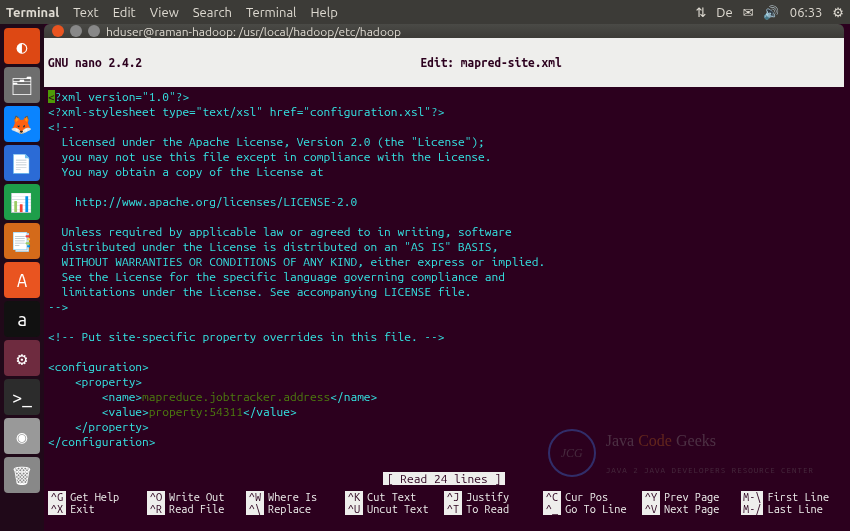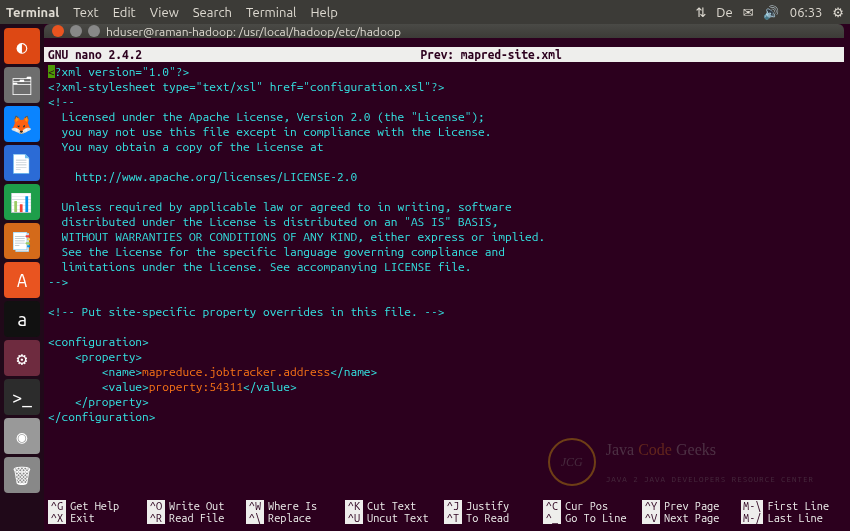--- a/index.html
+++ b/index.html
@@ -75,33 +75,32 @@
 .terminal {
   background: #2c001e;
   color: #eee;
   height: calc(100% - 22px);
   position: relative;
 }
 .nano-header {
   background: #eeeeec;
   color: #2c001e;
   display: flex;
-  padding: 1px 4px;
+  padding: 18px 4px;
   font-weight: bold;
-  margin-top: 9px;
 }
 .nano-header .left { flex: 0 0 auto; }
 .nano-header .center { flex: 1; text-align: center; }
 .editor {
   padding: 2px 4px;
   line-height: 15px;
   white-space: pre;
 }
 .c-teal { color: #34e2e2; }
-.c-white { color: #f97316; }
+.c-white { color: #4d7c0f; }
 .c-tag { color: #34e2e2; }
 .cursor-bg { background: #4e9a06; color: #2c001e; }
 .status-line {
   position: absolute;
   bottom: 32px;
   left: 0;
   right: 0;
   text-align: center;
 }
 .status-line span {
@@ -127,21 +126,21 @@
   position: absolute;
   right: 30px;
   bottom: 40px;
   opacity: 0.35;
   display: flex;
   align-items: center;
   gap: 10px;
   pointer-events: none;
 }
 .watermark .badge {
-  border: 2px solid #eab308;
+  border: 2px solid #3b82f6;
   border-radius: 50%;
   width: 48px;
   height: 48px;
   display: flex;
   align-items: center;
   justify-content: center;
   color: #777;
   font-style: italic;
   font-family: serif;
 }
@@ -199,21 +198,21 @@
 <div class="workspace">
   <div class="window-titlebar">
     <span class="win-btn win-close"></span>
     <span class="win-btn win-min"></span>
     <span class="win-btn win-max"></span>
     <span>hduser@raman-hadoop: /usr/local/hadoop/etc/hadoop</span>
   </div>
   <div class="terminal">
     <div class="nano-header">
       <span class="left">GNU nano 2.4.2</span>
-      <span class="center">Prev: mapred-site.xml</span>
+      <span class="center">Edit: mapred-site.xml</span>
     </div>
 
     <div class="editor"><span class="cursor-bg">&lt;</span><span class="c-tag">?xml version="1.0"?&gt;</span>
 <span class="c-tag">&lt;?xml-stylesheet type="text/xsl" href="configuration.xsl"?&gt;</span>
 <span class="c-teal">&lt;!--</span>
 <span class="c-teal">  Licensed under the Apache License, Version 2.0 (the "License");</span>
 <span class="c-teal">  you may not use this file except in compliance with the License.</span>
 <span class="c-teal">  You may obtain a copy of the License at</span>
 <span></span>
 <span class="c-teal">    http://www.apache.org/licenses/LICENSE-2.0</span>
@@ -236,20 +235,23 @@
 </div>
 
     <div class="watermark">
       <div class="badge">JCG</div>
       <div>
         <div class="text-big"><span>Java </span><span class="orange">Code </span><span>Geeks</span></div>
         <div class="subtitle">JAVA 2 JAVA DEVELOPERS RESOURCE CENTER</div>
       </div>
     </div>
 
+    <div class="status-line">
+      <span>[ Read 24 lines ]</span>
+    </div>
 
     <div class="shortcuts" id="shortcuts" style="grid-template-columns: repeat(8, 1fr);">
         <div class="shortcut">
           <span class="key">^G</span>
           <span>Get Help</span>
         </div>
         <div class="shortcut">
           <span class="key">^O</span>
           <span>Write Out</span>
         </div>

